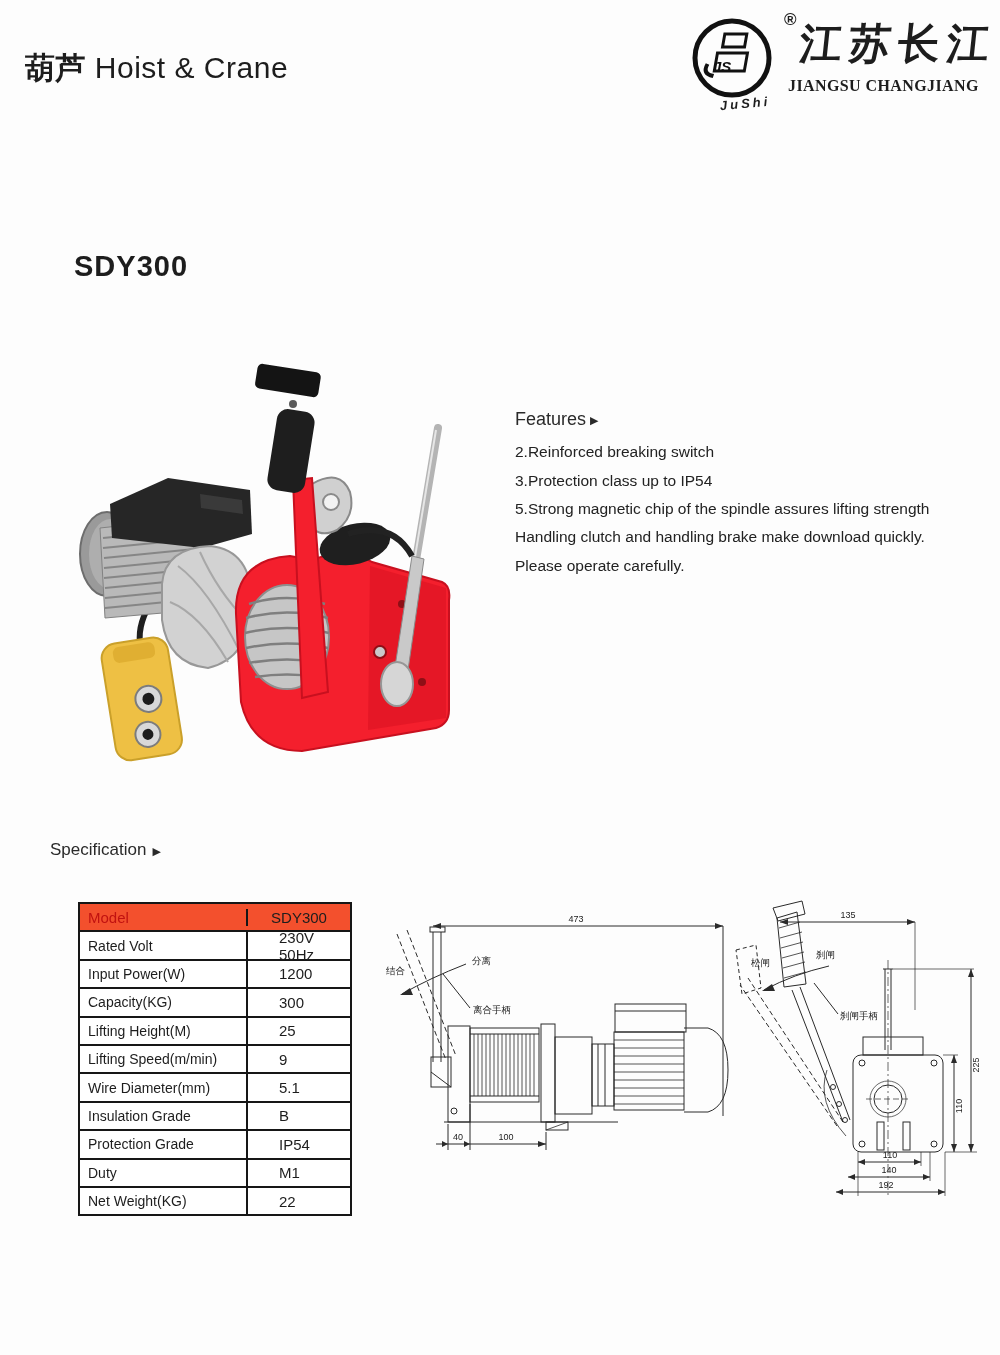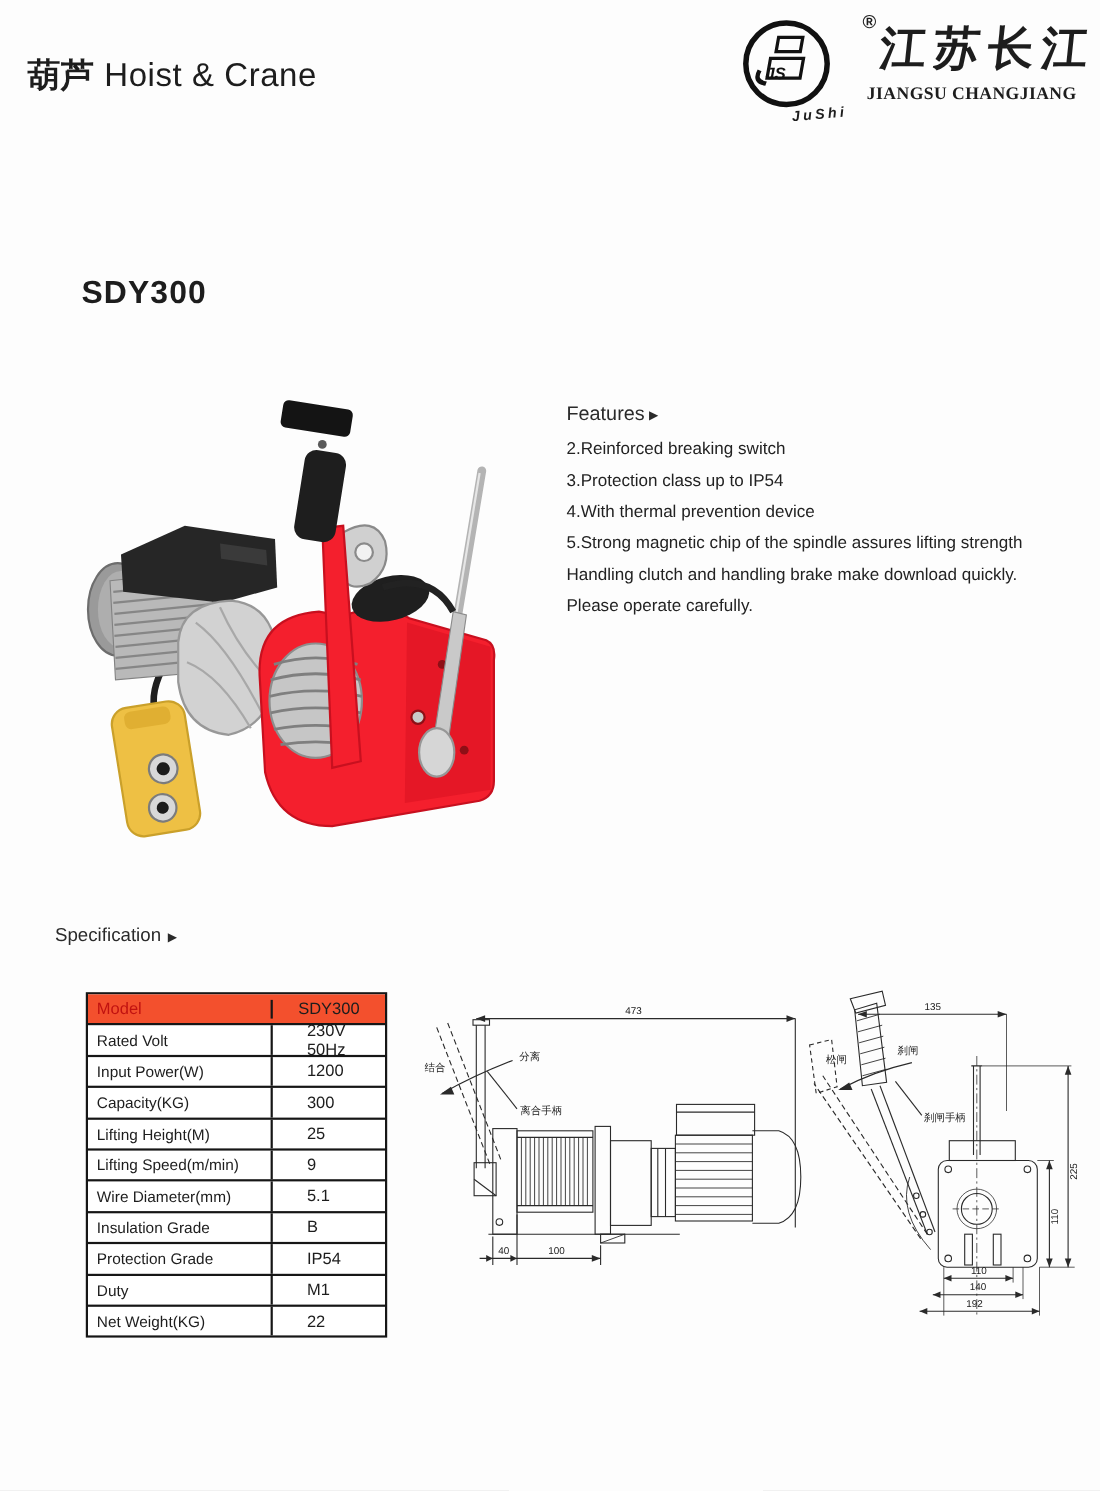--- a/index.html
+++ b/index.html
@@ -3,33 +3,33 @@
 <meta charset="utf-8">
 <style>
   html,body{margin:0;padding:0;background:#e8e8e8;}
   .page{position:relative;width:1000px;height:1355px;background:#fdfdfd;overflow:hidden;
         font-family:"Liberation Sans",sans-serif;color:#1d1d1d;}
   
   .doc-title{position:absolute;left:25px;top:48px;font-size:30px;letter-spacing:.5px;white-space:nowrap;}
   .doc-title .cn{font-weight:700;}
   .doc-title .en{font-weight:500;}
   
-  .logo-circle{position:absolute;left:673px;top:16px;}
+  .logo-circle{position:absolute;left:690px;top:16px;}
   .reg-mark{position:absolute;left:784px;top:10px;font-size:17px;font-weight:700;}
   .brand-cn{position:absolute;left:800px;top:16px;font-size:42px;font-weight:700;letter-spacing:7px;
             transform:skewX(-6deg);white-space:nowrap;}
   .brand-en{position:absolute;left:788px;top:77px;font-size:16px;font-weight:700;
             font-family:"Liberation Serif",serif;letter-spacing:.4px;white-space:nowrap;}
   .jushi{position:absolute;left:702px;top:96px;width:86px;text-align:center;font-size:13px;
          font-weight:700;font-style:italic;letter-spacing:3px;transform:rotate(-5deg);}
   
   .model-h{position:absolute;left:74px;top:250px;font-size:29px;font-weight:700;letter-spacing:1px;}
   
   .features{position:absolute;left:515px;top:366px;width:475px;}
-  .f-head{font-size:18px;color:#2a2a2a;display:flex;align-items:center;gap:4px;}
+  .f-head{font-size:18px;color:#2a2a2a;display:flex;align-items:center;gap:4px;margin-top:43px;}
   .f-head .tri{font-size:11px;position:relative;top:1px;}
   .f-items{margin-top:8px;}
   .f-item{height:28.4px;display:flex;align-items:center;font-size:15.5px;color:#222;white-space:nowrap;}
   
   .spec-h{position:absolute;left:50px;top:840px;font-size:17px;color:#2a2a2a;display:flex;align-items:center;gap:6px;}
   .spec-h .tri{font-size:11px;position:relative;top:1px;}
   .spec-table{position:absolute;left:78px;top:902px;width:270px;border:2px solid #161616;background:#fff;}
   .trow{display:flex;height:26.4px;border-top:2px solid #161616;}
   .trow:first-child{border-top:none;align-items:center;}
   .tlabel{width:158px;border-right:2px solid #161616;display:flex;align-items:center;
@@ -154,21 +154,20 @@
   </div>
 
   <div class="features">
     <div class="f-head">
       <span>Features</span>
       <span class="tri">▶</span>
     </div>
     <div class="f-items">
       <div class="f-item">2.Reinforced breaking switch</div>
       <div class="f-item">3.Protection class up to IP54</div>
-      <div class="f-item">4.With thermal prevention device</div>
       <div class="f-item">5.Strong magnetic chip of the spindle assures lifting strength</div>
       <div class="f-item">Handling clutch and handling brake make download quickly.</div>
       <div class="f-item">Please operate carefully.</div>
     </div>
   </div>
 
   <div class="spec-h">
     <span>Specification</span>
     <span class="tri">▶</span>
   </div>

